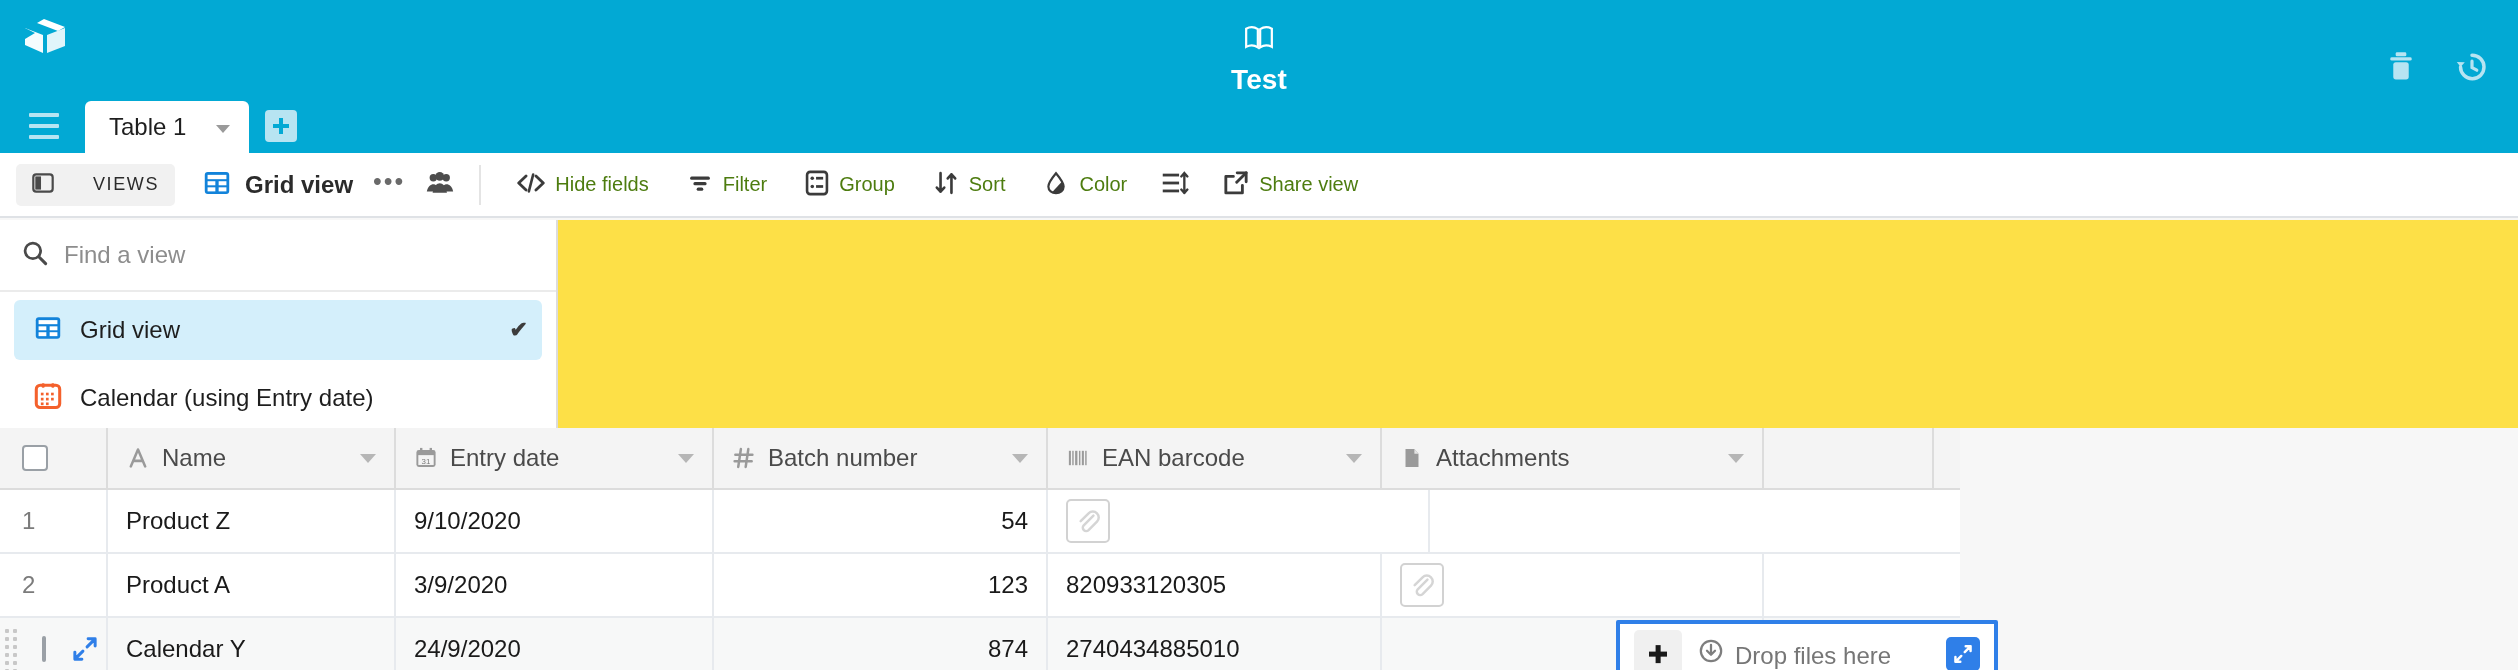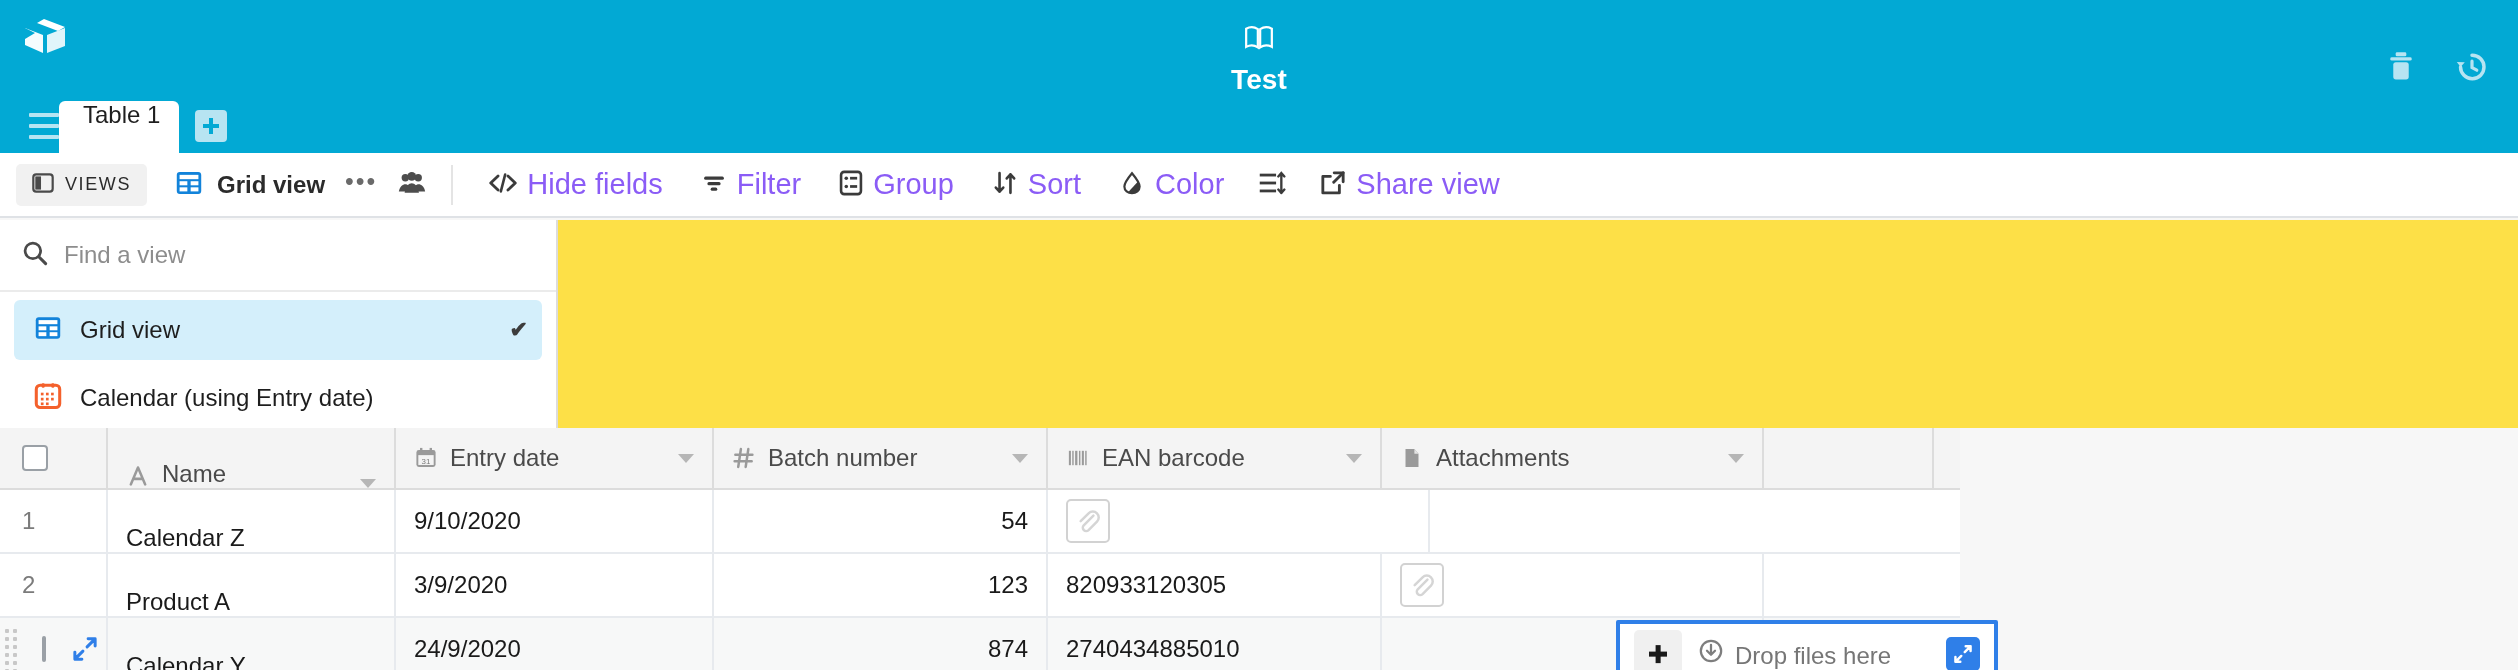--- a/index.html
+++ b/index.html
@@ -57,28 +57,28 @@
     align-items: flex-end;
   }
   .hamburger {
     width: 30px; height: 26px;
     margin-left: 29px; margin-bottom: 14px;
     display: flex; flex-direction: column; justify-content: space-between;
     cursor: pointer;
   }
   .hamburger i { display: block; height: 4px; background: #b7e4f2; border-radius: 1px; }
   .tab-active {
+    margin-left: 26px;
     height: 52px;
     background: #ffffff;
     border-radius: 6px 6px 0 0;
     display: flex; align-items: center;
     padding: 0 19px 0 24px;
     gap: 30px;
     cursor: pointer;
-    flex-direction: column;
   }
   .tab-active .tlabel { font-size: 24px; color: #1e1e1e; }
   .tab-active .tcaret {
     width: 0; height: 0;
     border-left: 7px solid transparent;
     border-right: 7px solid transparent;
     border-top: 8px solid #9a9a9a;
     margin-top: 4px;
   }
   .tab-add {
@@ -108,38 +108,38 @@
   }
   .views-btn {
     display: flex; align-items: center; gap: 11px;
     background: #f1f1f1;
     border-radius: 5px;
     padding: 8px 16px;
     cursor: pointer;
   }
   .views-btn .vtxt {
     font-size: 18px; letter-spacing: 1.6px;
-    color: #2b2b2b; font-weight: 500;
+    color: #2b2b2b; font-weight: 500; margin-left: 28px;
   }
   .gv-group {
     display: flex; align-items: center;
     margin-left: 28px; gap: 14px;
   }
   .gv-group .gvname { font-size: 24px; color: #2b2b2b; font-weight: bold; }
   .gv-dots { color: #6a6a6a; font-size: 25px; letter-spacing: 2px; line-height: 10px; cursor: pointer; margin: 0 6px; padding-bottom:8px;}
   .vb-sep {
     width: 2px; height: 40px; background: #e4e4e4;
     margin: 0 24px;
   }
   .tool-item {
     display: flex; align-items: center; gap: 10px;
     padding: 6px 12px; margin-right: 14px;
     border-radius: 4px; cursor: pointer;
   }
-  .tool-item .tl { font-size: 29px; color: #8b5cf6; }
+  .tool-item .tl { font-size: 20px; color: #4d7c0f; }
   .icon-only { padding: 6px 8px; margin-right: 14px; cursor: pointer; display:flex; align-items:center;}
 
   
   .body-wrap {
     position: absolute;
     left: 0; right: 0; top: 220px; bottom: 0;
     display: flex;
     background: #fde047;
     flex-direction: column;
   }
@@ -197,21 +197,21 @@
     padding: 0 18px;
     font-size: 24px; color: #1a1a1a;
     overflow: hidden; white-space: nowrap;
   }
   .hdr .cell {
     border-right: 2px solid #dcdcdc;
     color: #4a4a4a;
     font-size: 24px;
   }
   .c-rownum { width: 108px; justify-content: flex-start; padding-left: 22px; position: relative; }
-  .c-name   { width: 288px; align-items: flex-end; }
+  .c-name   { width: 288px; }
   .c-date   { width: 318px; }
   .c-batch  { width: 334px; justify-content: flex-end; }
   .c-ean    { width: 334px; }
   .c-attach { width: 382px; }
   .c-tail   { width: 170px; border-right: none; }
 
   .rownum-txt { color: #7b7b7b; font-size: 24px; }
   .hdr-ic { margin-right: 12px; display: flex; align-items: center; }
   .hdr-label { flex: 1; }
   .hdr-caret {
@@ -568,21 +568,21 @@
           <span class="hdr-caret"></span>
         </div>
 
         <div class="cell c-tail"></div>
       </div>
 
       <div class="grid-row data">
         <div class="cell c-rownum">
           <span class="rownum-txt">1</span>
         </div>
-        <div class="cell c-name">Calendar Z</div>
+        <div class="cell c-name">Product Z</div>
         <div class="cell c-date">9/10/2020</div>
         <div class="cell c-batch">54</div>
         <div class="cell c-attach">
           <span class="clip-box">
             <svg width="26" height="26" viewBox="0 0 22 22">
               <path d="M15.6 6.4 L7.4 14.6 A2.9 2.9 0 0 0 11.5 18.7 L18.6 11.6 A5 5 0 0 0 11.5 4.5 L4.8 11.2" fill="none" stroke="#d5d5d5" stroke-width="2.1" stroke-linecap="round"></path>
             </svg>
           </span>
         </div>
         <div class="cell c-tail"></div>

